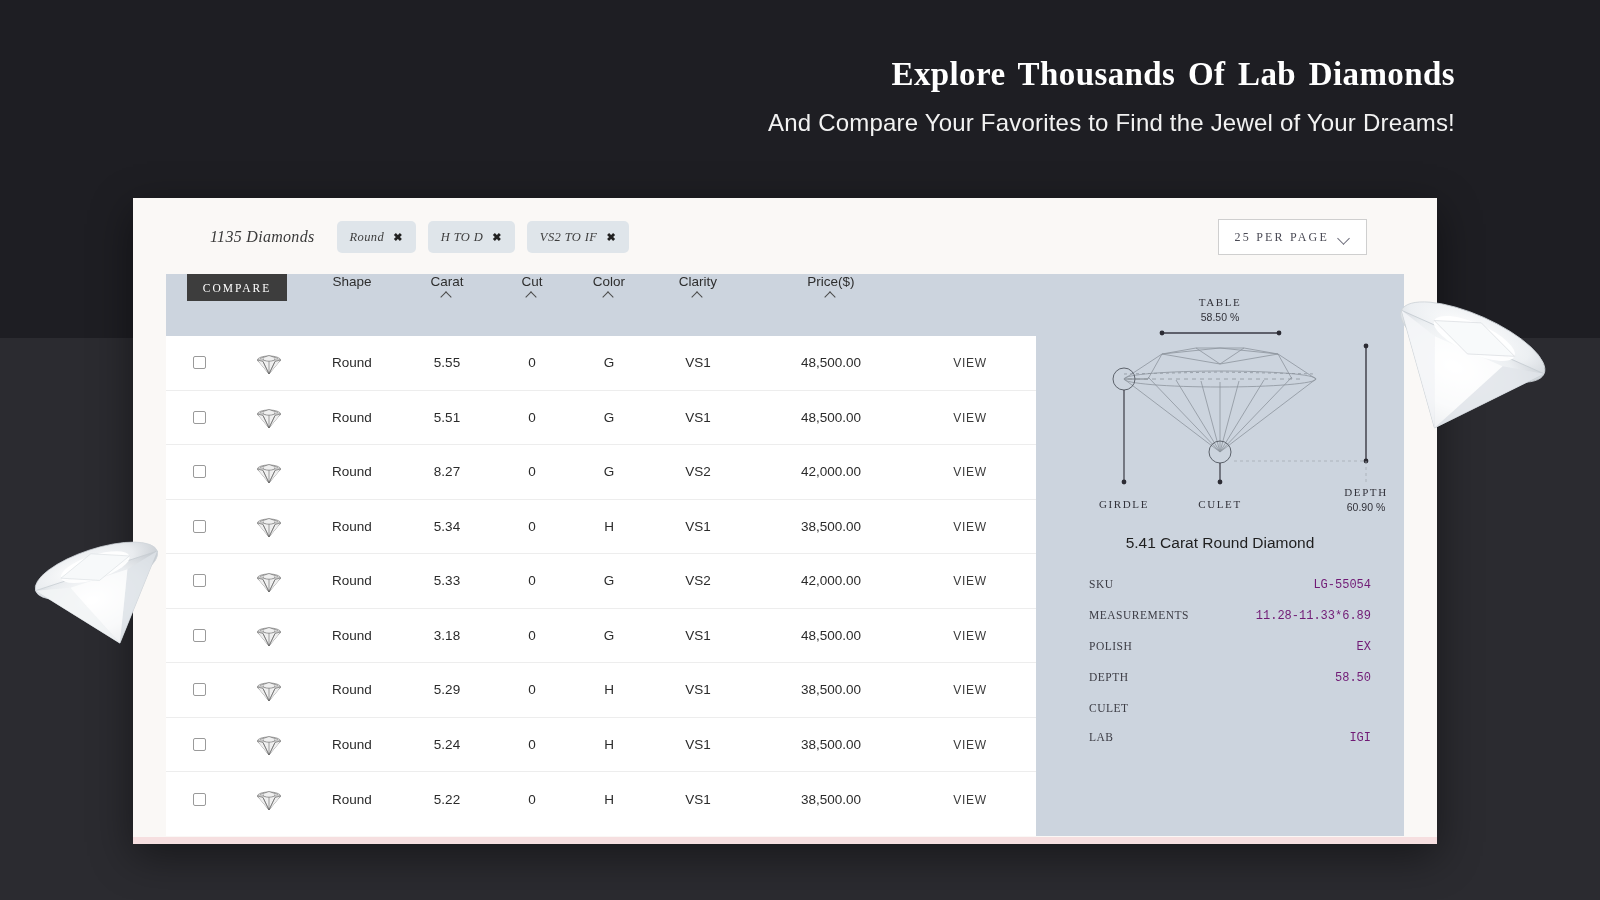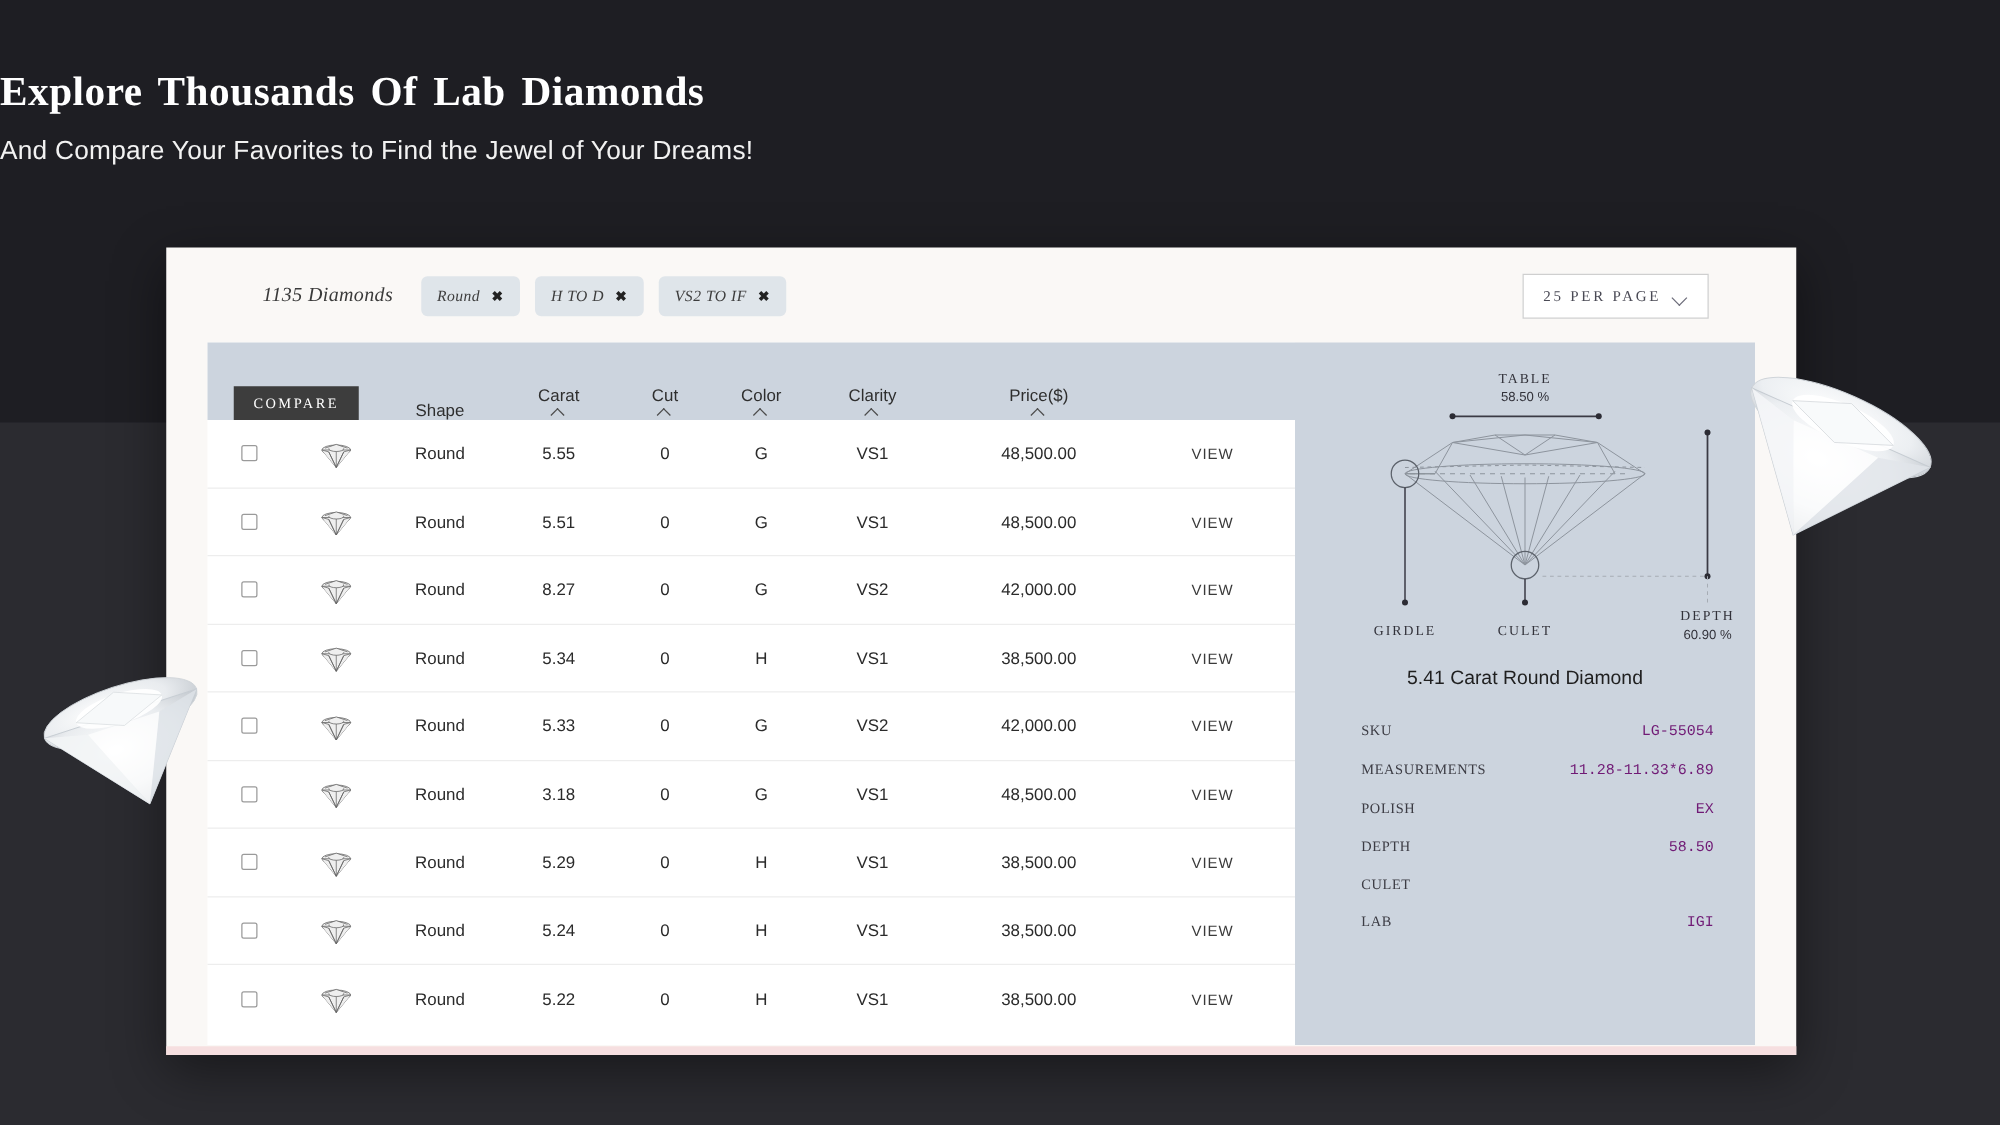--- a/index.html
+++ b/index.html
@@ -16,35 +16,35 @@
   .bg-band-lower {
     position: absolute; left: 0; top: 338px; width: 1600px; height: 562px;
     background: #2b2b30;
   }
   .bg-band-upper {
     position: absolute; left: 0; top: 0; width: 1600px; height: 338px;
     background: #1e1e23;
   }
 
   
-  .hero { position: absolute; left: 0; top: 0; width: 1455px; text-align: left; z-index: 5; }
+  .hero { position: absolute; left: 0; top: 0; width: 1455px; text-align: right; z-index: 5; }
   .hero-title {
     margin-top: 56px;
     font-family: "Liberation Serif", serif;
     font-weight: 700;
     font-size: 33px;
     color: #ffffff;
     letter-spacing: 0.4px;
     word-spacing: 4px;
   }
   .hero-sub {
     margin-top: 16px;
     font-family: "Liberation Sans", sans-serif;
     font-weight: 300;
-    font-size: 21px;
+    font-size: 24px;
     color: #f2f2f2;
     letter-spacing: 0.2px;
   }
 
   
   .deco-diamond { position: absolute; z-index: 8; pointer-events: none; }
   .deco-left  { left: 28px;  top: 518px; width: 148px; height: 140px; }
   .deco-right { left: 1372px; top: 278px; width: 182px; height: 172px; }
 
   
@@ -109,21 +109,21 @@
   }
 
   
   .table-wrap {
     position: absolute; left: 33px; top: 76px;
     width: 870px; height: 562px;
     background: #ffffff;
   }
   .thead {
     height: 62px; background: #ccd4de;
-    display: flex; align-items: flex-end;
+    display: flex; align-items: flex-start;
   }
   .compare-btn {
     margin-left: 21px;
     width: 100px; height: 27px;
     background: #3d3d3d; color: #fff;
     display: flex; align-items: center; justify-content: center;
     font-family: "Liberation Serif", serif;
     font-size: 11.5px; letter-spacing: 2px;
     cursor: pointer;
   }

